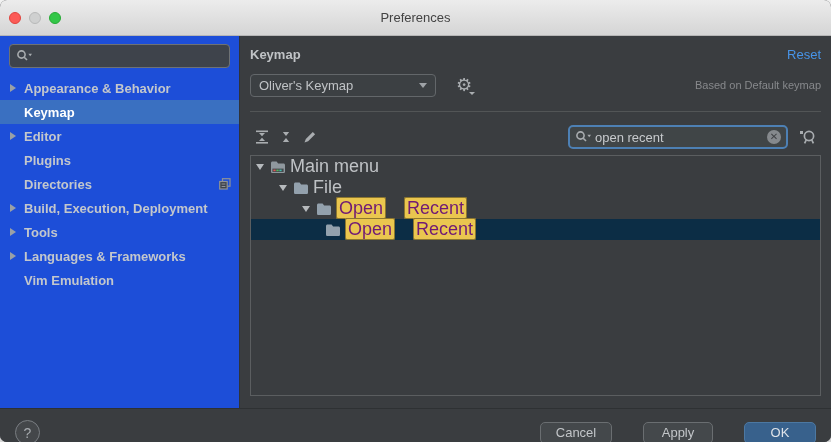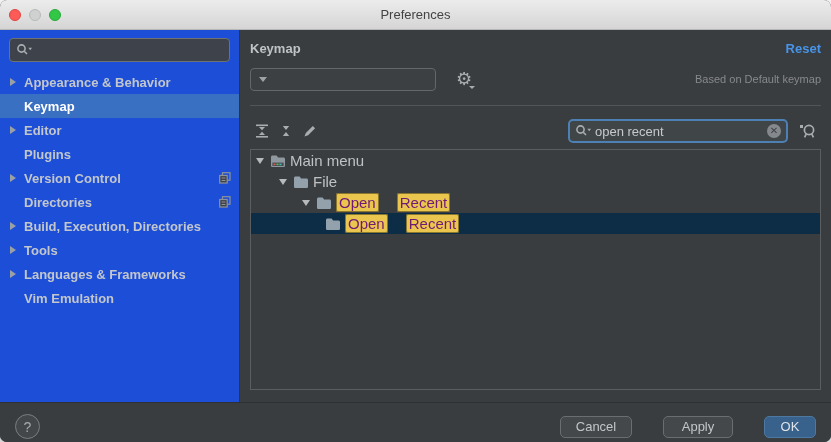--- a/index.html
+++ b/index.html
@@ -1,20 +1,20 @@
 <!DOCTYPE html>
 <html><head>
 <meta charset="utf-8">
 <style>
   html,body{margin:0;padding:0;background:#ffffff;}
   *{box-sizing:border-box;font-family:"Liberation Sans","DejaVu Sans",sans-serif;}
   .window{width:831px;height:442px;border-radius:7px;overflow:hidden;position:relative;
     box-shadow:0 10px 30px rgba(0,0,0,.4);background:#3a3d40;}
   
-  .titlebar{height:30px;background:linear-gradient(#ececec,#d5d5d5);border-bottom:1px solid #b6b6b6;
+  .titlebar{height:36px;background:linear-gradient(#ececec,#d5d5d5);border-bottom:1px solid #b6b6b6;
     display:flex;align-items:center;position:relative;}
   .lights{display:flex;gap:8px;margin-left:9px;}
   .light{width:12px;height:12px;border-radius:50%;}
   .light.close{background:#fc5b57;border:1px solid #e0443e;}
   .light.min{background:#cfd0d0;border:1px solid #b8b9b9;}
   .light.zoom{background:#33c748;border:1px solid #27aa35;}
   .win-title{position:absolute;left:0;right:0;text-align:center;font-size:13px;color:#434343;}
   
   .main{display:flex;height:372px;}
   .sidebar{width:240px;background:#1d4ed8;border-right:1px solid #303338;display:flex;flex-direction:column;flex:none;}
@@ -29,21 +29,21 @@
   .sidebar-item{height:24px;display:flex;align-items:center;padding:0 8px 0 10px;cursor:default;}
   .sidebar-item .caret{width:14px;flex:none;display:flex;align-items:center;}
   .caret-right{width:0;height:0;border-left:6px solid #9aa0a6;border-top:4px solid transparent;border-bottom:4px solid transparent;}
   .sidebar-item .lbl{font-size:13px;font-weight:bold;color:#c3c7cc;white-space:nowrap;}
   .sidebar-item.selected{background:#3a70c1;}
   .sidebar-item.selected .lbl{color:#ffffff;}
   .sidebar-item .spacer{flex:1;}
   
   .head-row{display:flex;align-items:center;margin-top:8px;height:20px;}
   .page-title{font-size:13px;font-weight:bold;color:#c0c3c6;}
-  .reset{margin-left:auto;font-size:13px;font-weight:bold;color:#4794e8;cursor:pointer;}
+  .reset{margin-left:auto;font-size:13px;font-weight:normal;color:#4794e8;cursor:pointer;}
   .select-row{display:flex;align-items:center;margin-top:9px;height:24px;}
   .km-select{width:186px;height:23px;border:1px solid #63676a;border-radius:4px;background:#3c4043;
     display:flex;align-items:center;padding:0 8px;cursor:pointer;}
   .km-select .val{font-size:13px;color:#c0c3c6;flex:1;white-space:nowrap;overflow:hidden;}
   .caret-down-sm{width:0;height:0;border-top:5px solid #9fa3a7;border-left:4px solid transparent;border-right:4px solid transparent;}
   .gear-btn{margin-left:16px;position:relative;width:24px;height:24px;display:flex;align-items:center;justify-content:center;cursor:pointer;}
   .gear-glyph{font-size:18px;color:#a9adb0;line-height:1;}
   .gear-btn .mini-caret{position:absolute;right:1px;bottom:2px;width:0;height:0;
     border-top:3px solid #a9adb0;border-left:3px solid transparent;border-right:3px solid transparent;}
   .based-on{margin-left:auto;font-size:11px;color:#87898c;}
@@ -52,36 +52,36 @@
   .toolbar{display:flex;align-items:center;margin-top:12px;height:26px;}
   .tool-btn{width:24px;height:22px;display:flex;align-items:center;justify-content:center;cursor:pointer;border-radius:3px;}
   .km-search{margin-left:auto;width:220px;height:24px;border:2px solid #4d80b4;border-radius:5px;
     background:#404547;display:flex;align-items:center;padding:0 5px;}
   .km-search input{flex:1;background:transparent;border:none;outline:none;color:#c7cacd;font-size:13px;min-width:0;}
   .clear-btn{width:14px;height:14px;border-radius:50%;background:#85898d;color:#3f4245;font-size:10px;
     display:flex;align-items:center;justify-content:center;cursor:pointer;flex:none;font-weight:bold;line-height:1;}
   .shortcut-btn{margin-left:7px;width:26px;height:24px;display:flex;align-items:center;justify-content:center;cursor:pointer;}
   
   .tree-panel{margin-top:5px;height:241px;border:1px solid #5b5e60;background:#3a3d40;overflow:hidden;}
-  .tree-row{height:21px;display:flex;align-items:center;font-size:15px;color:#bfc2c5;cursor:default;white-space:nowrap;}
+  .tree-row{height:21px;display:flex;align-items:center;font-size:18px;color:#bfc2c5;cursor:default;white-space:nowrap;}
   .tree-row.selected{background:#0c2d45;}
   .tree-caret{width:14px;flex:none;display:flex;align-items:center;justify-content:flex-start;}
   .caret-down{width:0;height:0;border-top:6px solid #b6babd;border-left:4.5px solid transparent;border-right:4.5px solid transparent;}
   .tree-icon{width:20px;flex:none;display:flex;align-items:center;}
   .hl{background:#eac64f;color:#701a75;border:1px solid rgba(0,0,0,.4);border-radius:2px;padding:0 2px;margin-right:18px;line-height:15px;}
   
   .footer{height:48px;background:#3a3d40;border-top:1px solid #2e3133;display:flex;align-items:center;padding:0 15px;}
   .help-btn{width:25px;height:25px;border-radius:50%;border:1px solid #7a7e82;background:#44474a;
     color:#a7abaf;font-size:14px;display:flex;align-items:center;justify-content:center;cursor:pointer;}
   .btns{margin-left:auto;display:flex;gap:31px;}
   .btn{height:22px;border-radius:5px;font-size:13px;display:flex;align-items:center;justify-content:center;cursor:pointer;}
   .btn.secondary{background:#44484b;border:1px solid #6a6e71;color:#c3c6c9;}
   .btn.cancel{width:72px;}
   .btn.apply{width:70px;}
-  .btn.ok{width:52px;background:#38618c;border:1px solid #4c78a2;color:#dfe3e8;}
+  .btn.ok{width:72px;background:#38618c;border:1px solid #4c78a2;color:#dfe3e8;}
   svg{display:block;}
 </style>
 </head>
 <body>
 
 <div class="window">
 
   <div class="titlebar">
     <div class="lights">
       <span class="light close"></span>
@@ -118,48 +118,35 @@
             <span class="caret">
               <span class="caret-right"></span>
             </span>
             <span class="lbl">Editor</span>
           </div>
           <div class="sidebar-item">
             <span class="caret"></span>
             <span class="lbl">Plugins</span>
           </div>
           <div class="sidebar-item">
-            <span class="caret">
-              <span class="caret-right"></span>
-            </span>
-            <span class="lbl">Version Control</span>
-            <span class="spacer"></span>
-            <svg width="12" height="12" viewBox="0 0 12 12">
-              <rect x="3.5" y="0.7" width="7.5" height="7.5" fill="none" stroke="#8f9397" stroke-width="1.2"></rect>
-              <rect x="0.7" y="3.5" width="7.5" height="7.5" fill="#3e434b" stroke="#8f9397" stroke-width="1.2"></rect>
-              <line x1="2.6" y1="6" x2="6.4" y2="6" stroke="#8f9397" stroke-width="1"></line>
-              <line x1="2.6" y1="8.5" x2="6.4" y2="8.5" stroke="#8f9397" stroke-width="1"></line>
-            </svg>
-          </div>
-          <div class="sidebar-item">
             <span class="caret"></span>
             <span class="lbl">Directories</span>
             <span class="spacer"></span>
             <svg width="12" height="12" viewBox="0 0 12 12">
               <rect x="3.5" y="0.7" width="7.5" height="7.5" fill="none" stroke="#8f9397" stroke-width="1.2"></rect>
               <rect x="0.7" y="3.5" width="7.5" height="7.5" fill="#3e434b" stroke="#8f9397" stroke-width="1.2"></rect>
               <line x1="2.6" y1="6" x2="6.4" y2="6" stroke="#8f9397" stroke-width="1"></line>
               <line x1="2.6" y1="8.5" x2="6.4" y2="8.5" stroke="#8f9397" stroke-width="1"></line>
             </svg>
           </div>
           <div class="sidebar-item">
             <span class="caret">
               <span class="caret-right"></span>
             </span>
-            <span class="lbl">Build, Execution, Directories</span>
+            <span class="lbl">Build, Execution, Deployment</span>
           </div>
           <div class="sidebar-item">
             <span class="caret">
               <span class="caret-right"></span>
             </span>
             <span class="lbl">Tools</span>
           </div>
           <div class="sidebar-item">
             <span class="caret">
               <span class="caret-right"></span>
@@ -174,20 +161,21 @@
     </div>
 
     <div class="content">
       <div class="head-row">
         <span class="page-title">Keymap</span>
         <span class="reset">Reset</span>
       </div>
 
       <div class="select-row">
         <div class="km-select">
+          <span class="val">Oliver's Keymap</span>
           <span class="caret-down-sm"></span>
         </div>
         <div class="gear-btn">
           <span class="gear-glyph">⚙</span>
           <span class="mini-caret"></span>
         </div>
         <span class="based-on">Based on Default keymap</span>
       </div>
 
       <hr class="sep">

